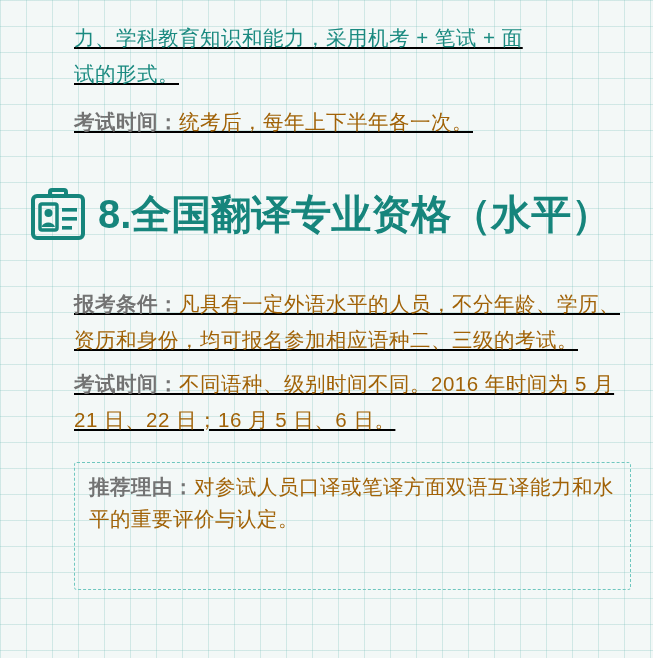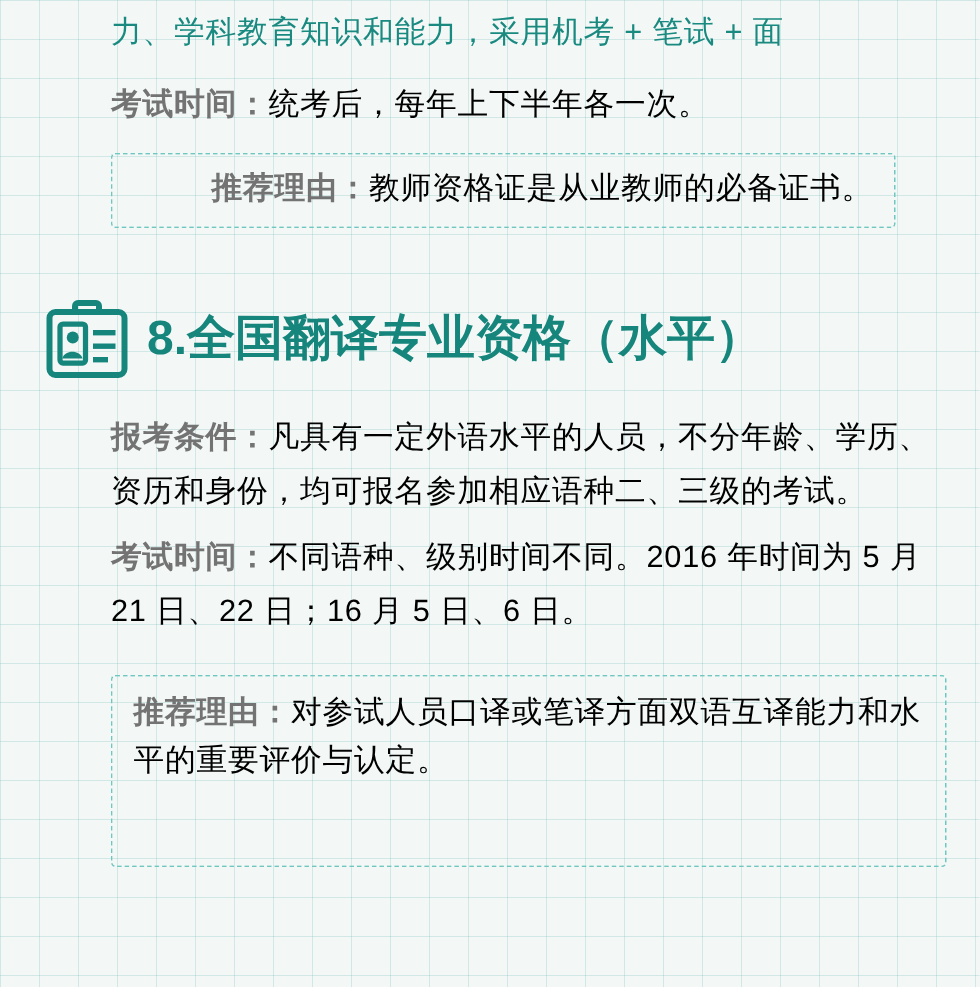--- a/index.html
+++ b/index.html
@@ -36,24 +36,25 @@
     color: #1a8a80;
     font-size: 20.5px;
     line-height: 36px;
     letter-spacing: 0.5px;
   }
   .label {
     font-weight: bold;
     color: #737373;
   }
   .body-text {
-    color: #000000;
+    color: #a16207;
   }
   .top-block {
-    padding-top: 4px;
+    padding-top: 20px;
+    text-decoration: underline;
   }
   .top-block .para {
     padding-left: 52px;
     text-indent: 0;
   }
   .line-indent {
     padding-left: 52px;
   }
   .reco-box {
     margin: 14px 0 0 52px;
@@ -76,60 +77,57 @@
     margin-left: 8px;
   }
   .badge-icon {
     width: 56px;
     height: 56px;
     flex: 0 0 56px;
     margin-right: 12px;
     position: relative;
   }
   .heading-title {
-    font-size: 32px;
+    font-size: 40px;
     font-weight: bold;
     color: #16857c;
     letter-spacing: 0px;
     line-height: 1.1;
     white-space: nowrap;
   }
   .section-body {
-    margin-top: 20px;
+    margin-top: 44px;
     padding-left: 52px;
+    text-decoration: underline;
   }
   .section-body .para {
     margin: 0 0 8px 0;
   }
   .para p {
     margin: 0;
   }
 </style>
 </head>
 <body>
 
 <div class="grid-bg"></div>
 
 <div class="page">
 
   
   <div class="top-block">
     <div class="para">
       <p>力、学科教育知识和能力，采用机考 + 笔试 + 面</p>
+      <p>试的形式。</p>
     </div>
 
     <div class="para line-indent" style="margin-top:12px;">
       <span class="label">考试时间：</span><span class="body-text">统考后，每年上下半年各一次。</span>
     </div>
 
-    <div class="reco-box">
-      <div class="para" style="line-height:30px;">
-        <span class="label">推荐理由：</span><span class="body-text">教师资格证是从业教师的必备证书。</span>
-      </div>
-    </div>
   </div>
 
   
   <div class="heading-row">
     <div class="badge-icon">
       <svg viewBox="0 0 56 56" width="56" height="56" aria-hidden="true">
         <rect x="3" y="10" width="50" height="42" rx="4" ry="4" fill="none" stroke="#16857c" stroke-width="4"></rect>
         <path d="M20 10 V6 a2 2 0 0 1 2-2 h12 a2 2 0 0 1 2 2 v4" fill="none" stroke="#16857c" stroke-width="4"></path>
         <rect x="10" y="18" width="17" height="26" rx="2" fill="none" stroke="#16857c" stroke-width="3.5"></rect>
         <circle cx="18.5" cy="27" r="4" fill="#16857c"></circle>

